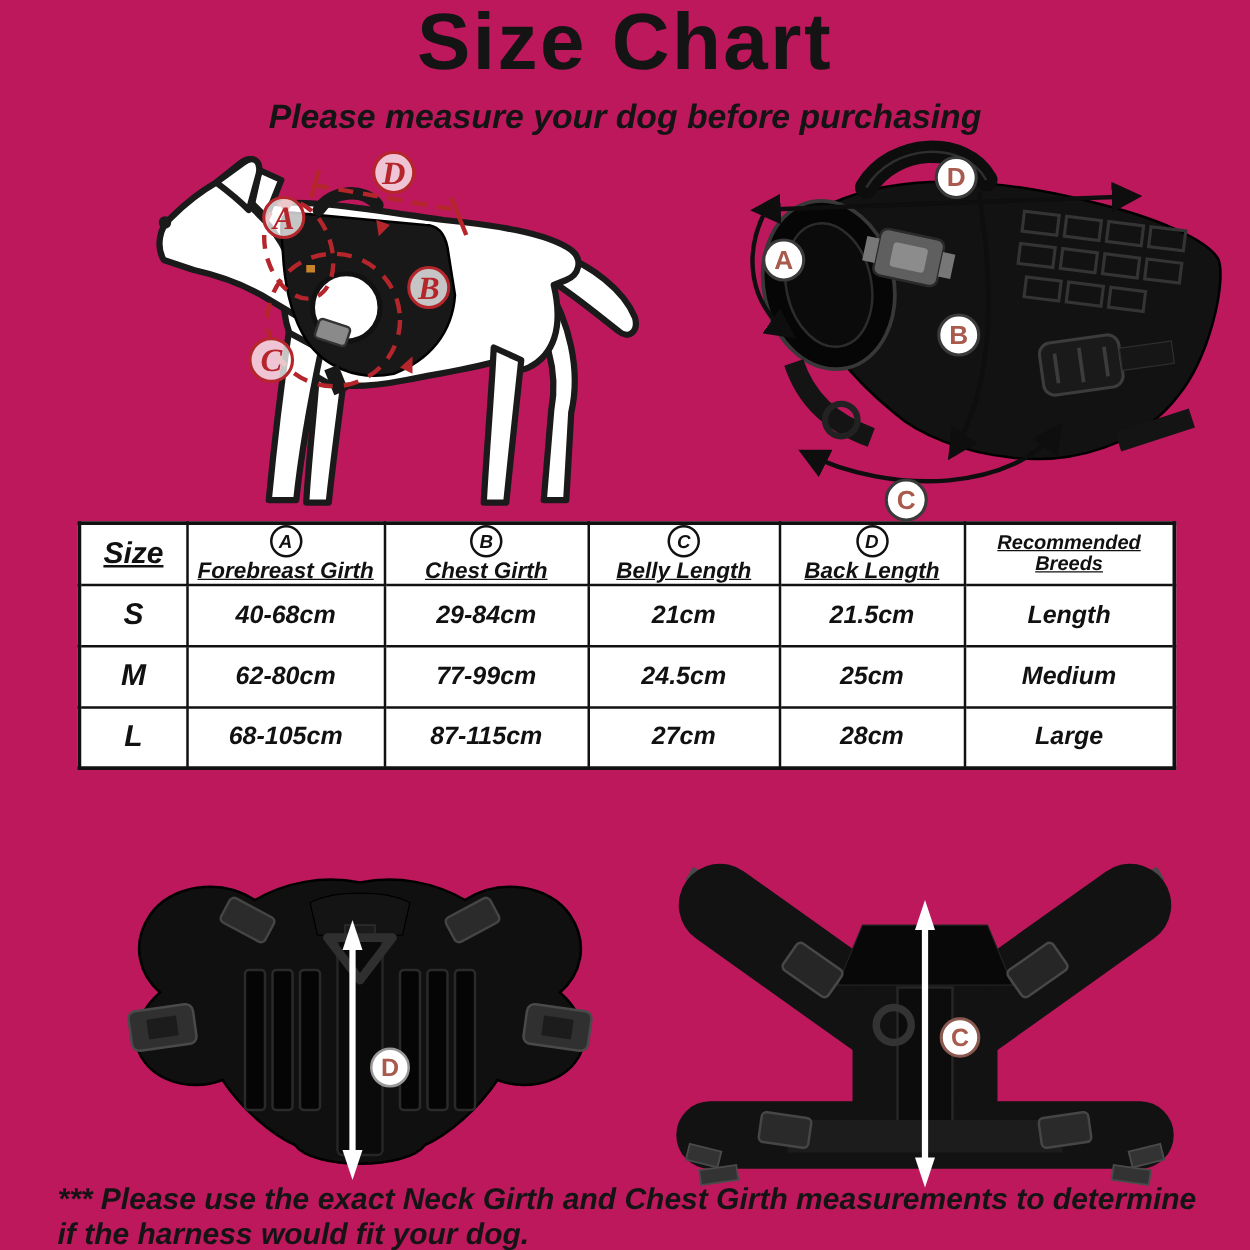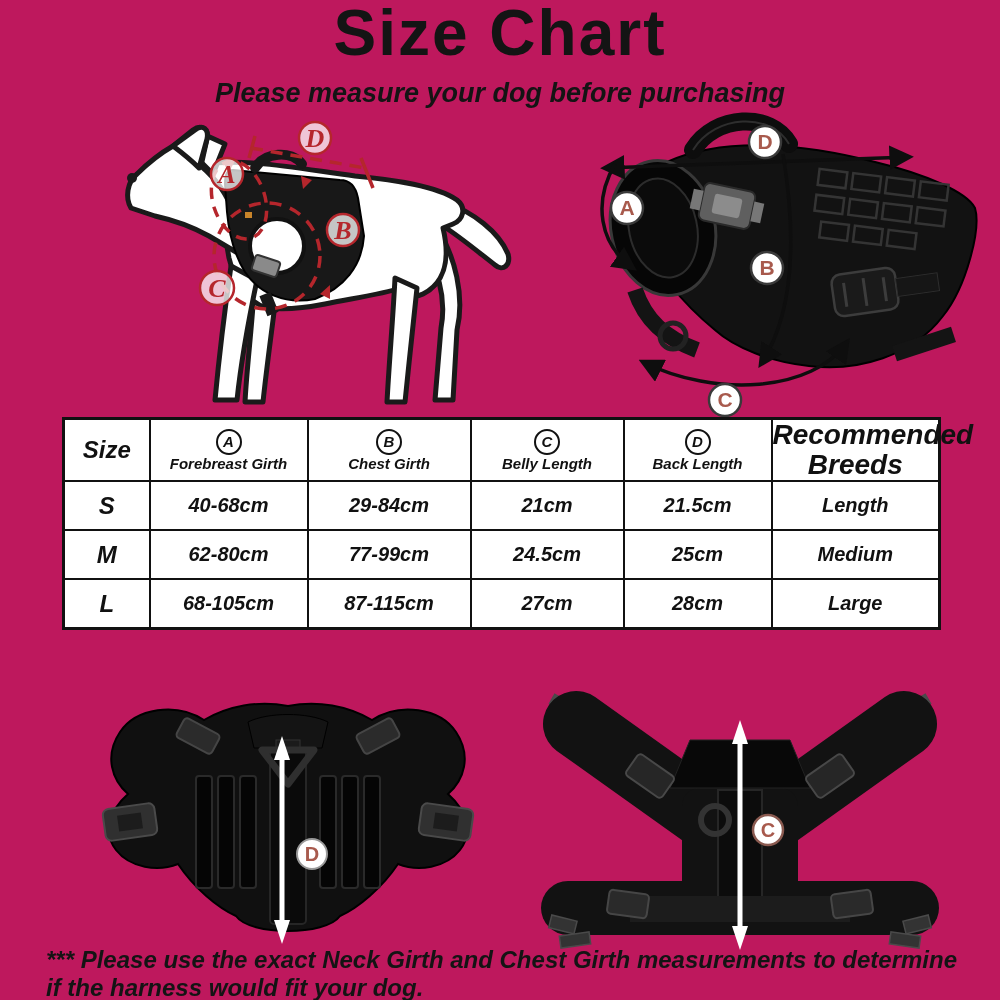--- a/index.html
+++ b/index.html
@@ -7,23 +7,23 @@
         font-family:"Liberation Sans",sans-serif;color:#111;}
   .title{position:absolute;top:-4px;left:0;width:100%;text-align:center;margin:0;
          font-size:64px;font-weight:bold;letter-spacing:2px;color:#141414;}
   .subtitle{position:absolute;top:78px;left:0;width:100%;text-align:center;
             font-size:27px;font-weight:bold;font-style:italic;color:#141414;}
   .diagram{position:absolute;}
   table.sizes{position:absolute;left:62px;top:417px;width:876px;border-collapse:collapse;
               table-layout:fixed;background:#fff;border:3px solid #111;}
   table.sizes td,table.sizes th{border:2.5px solid #111;text-align:center;vertical-align:middle;
               padding:0;font-style:italic;font-weight:bold;color:#111;}
-  thead tr{height:49px;}
+  thead tr{height:49px;text-decoration:underline;}
   tbody tr{height:49px;}
-  .hlabel{font-size:15px;line-height:1.08;}
+  .hlabel{font-size:18px;line-height:1.08;}
   .hsize{font-size:24px;}
   .hcircle{display:inline-flex;width:22px;height:22px;border:2px solid #111;border-radius:50%;
            align-items:center;justify-content:center;font-size:15px;font-style:italic;
            font-weight:bold;margin-bottom:1px;}
   td.cell{font-size:20px;}
   td.szcell{font-size:24px;}
   .footnote{position:absolute;left:46px;top:946px;width:916px;font-size:24px;
             font-weight:bold;font-style:italic;line-height:1.18;color:#141414;}
   svg text.redserif{font-family:"Liberation Serif",serif;font-style:italic;font-weight:bold;}
   svg text.photolbl{font-family:"Liberation Sans",sans-serif;font-weight:bold;}
@@ -158,21 +158,21 @@
           <div class="hlabel">Chest Girth</div>
         </th>
         <th>
           <span class="hcircle">C</span>
           <div class="hlabel">Belly Length</div>
         </th>
         <th>
           <span class="hcircle">D</span>
           <div class="hlabel">Back Length</div>
         </th>
-        <th class="hlabel" style="font-size:28px">Recommended Breeds</th>
+        <th class="hlabel" style="font-size:16px">Recommended Breeds</th>
       </tr>
     </thead>
     <tbody>
       <tr>
         <td class="szcell">S</td>
         <td class="cell">40-68cm</td>
         <td class="cell">29-84cm</td>
         <td class="cell">21cm</td>
         <td class="cell">21.5cm</td>
         <td class="cell">Length</td>

